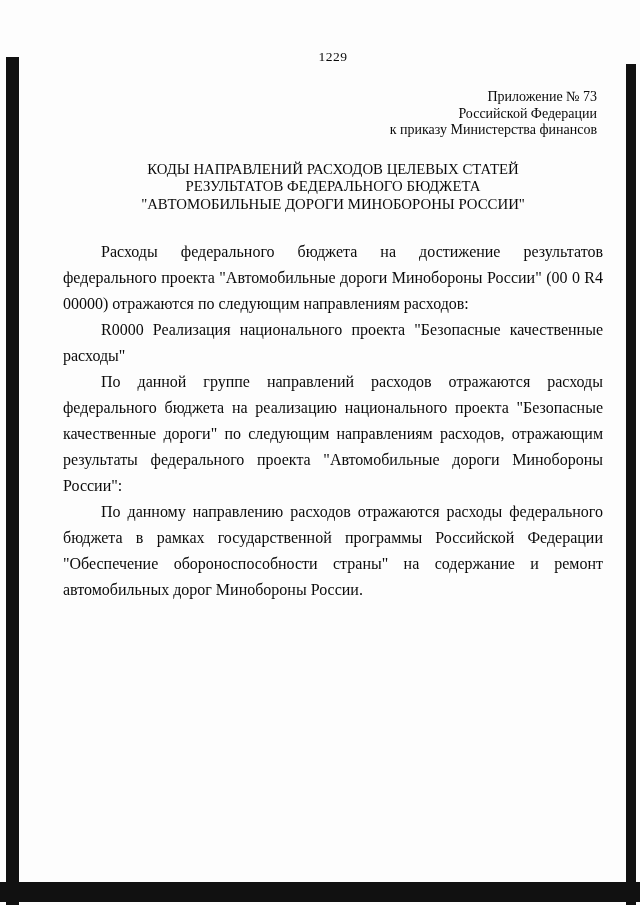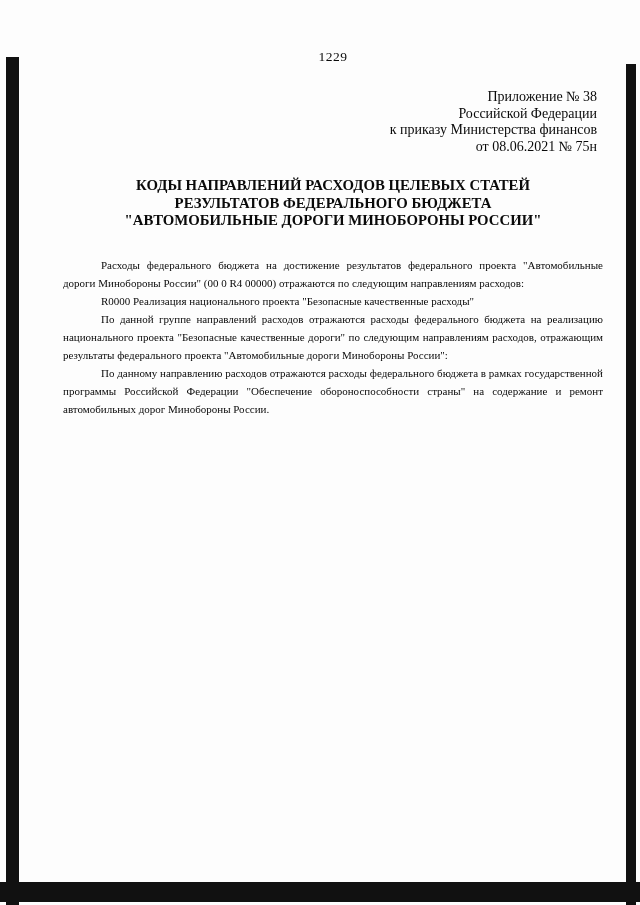--- a/index.html
+++ b/index.html
@@ -43,28 +43,28 @@
   .annex-block {
     margin-top: 24px;
     text-align: right;
     font-size: 14px;
     line-height: 16.5px;
     padding-right: 6px;
   }
   .doc-title {
     margin-top: 22px;
     text-align: center;
-    font-weight: bold;
+    font-weight: normal;
     font-size: 14.8px;
     line-height: 17.5px;
   }
   .body-text {
     margin-top: 26px;
-    font-size: 11px;
-    line-height: 18px;
+    font-size: 16px;
+    line-height: 26px;
   }
   .body-text p {
     margin: 0;
     text-align: justify;
     text-indent: 38px;
   }
 </style>
 </head>
 <body>
 
@@ -72,24 +72,23 @@
 
   <div class="scan-bar scan-left"></div>
   <div class="scan-bar scan-right"></div>
   <div class="scan-bar scan-bottom"></div>
 
   <div class="content">
 
     <div class="page-number">1229</div>
 
     <div class="annex-block">
-      <div>Приложение № 38</div>
+      <div>Приложение № 73</div>
       <div>Российской Федерации</div>
       <div>к приказу Министерства финансов</div>
-      <div>от 08.06.2021 № 75н</div>
     </div>
 
     <div class="doc-title">
       <div>КОДЫ НАПРАВЛЕНИЙ РАСХОДОВ ЦЕЛЕВЫХ СТАТЕЙ</div>
       <div>РЕЗУЛЬТАТОВ ФЕДЕРАЛЬНОГО БЮДЖЕТА</div>
       <div>"АВТОМОБИЛЬНЫЕ ДОРОГИ МИНОБОРОНЫ РОССИИ"</div>
     </div>
 
     <div class="body-text">
       <p>Расходы федерального бюджета на достижение результатов федерального проекта "Автомобильные дороги Минобороны России" (00 0 R4 00000) отражаются по следующим направлениям расходов:</p>

